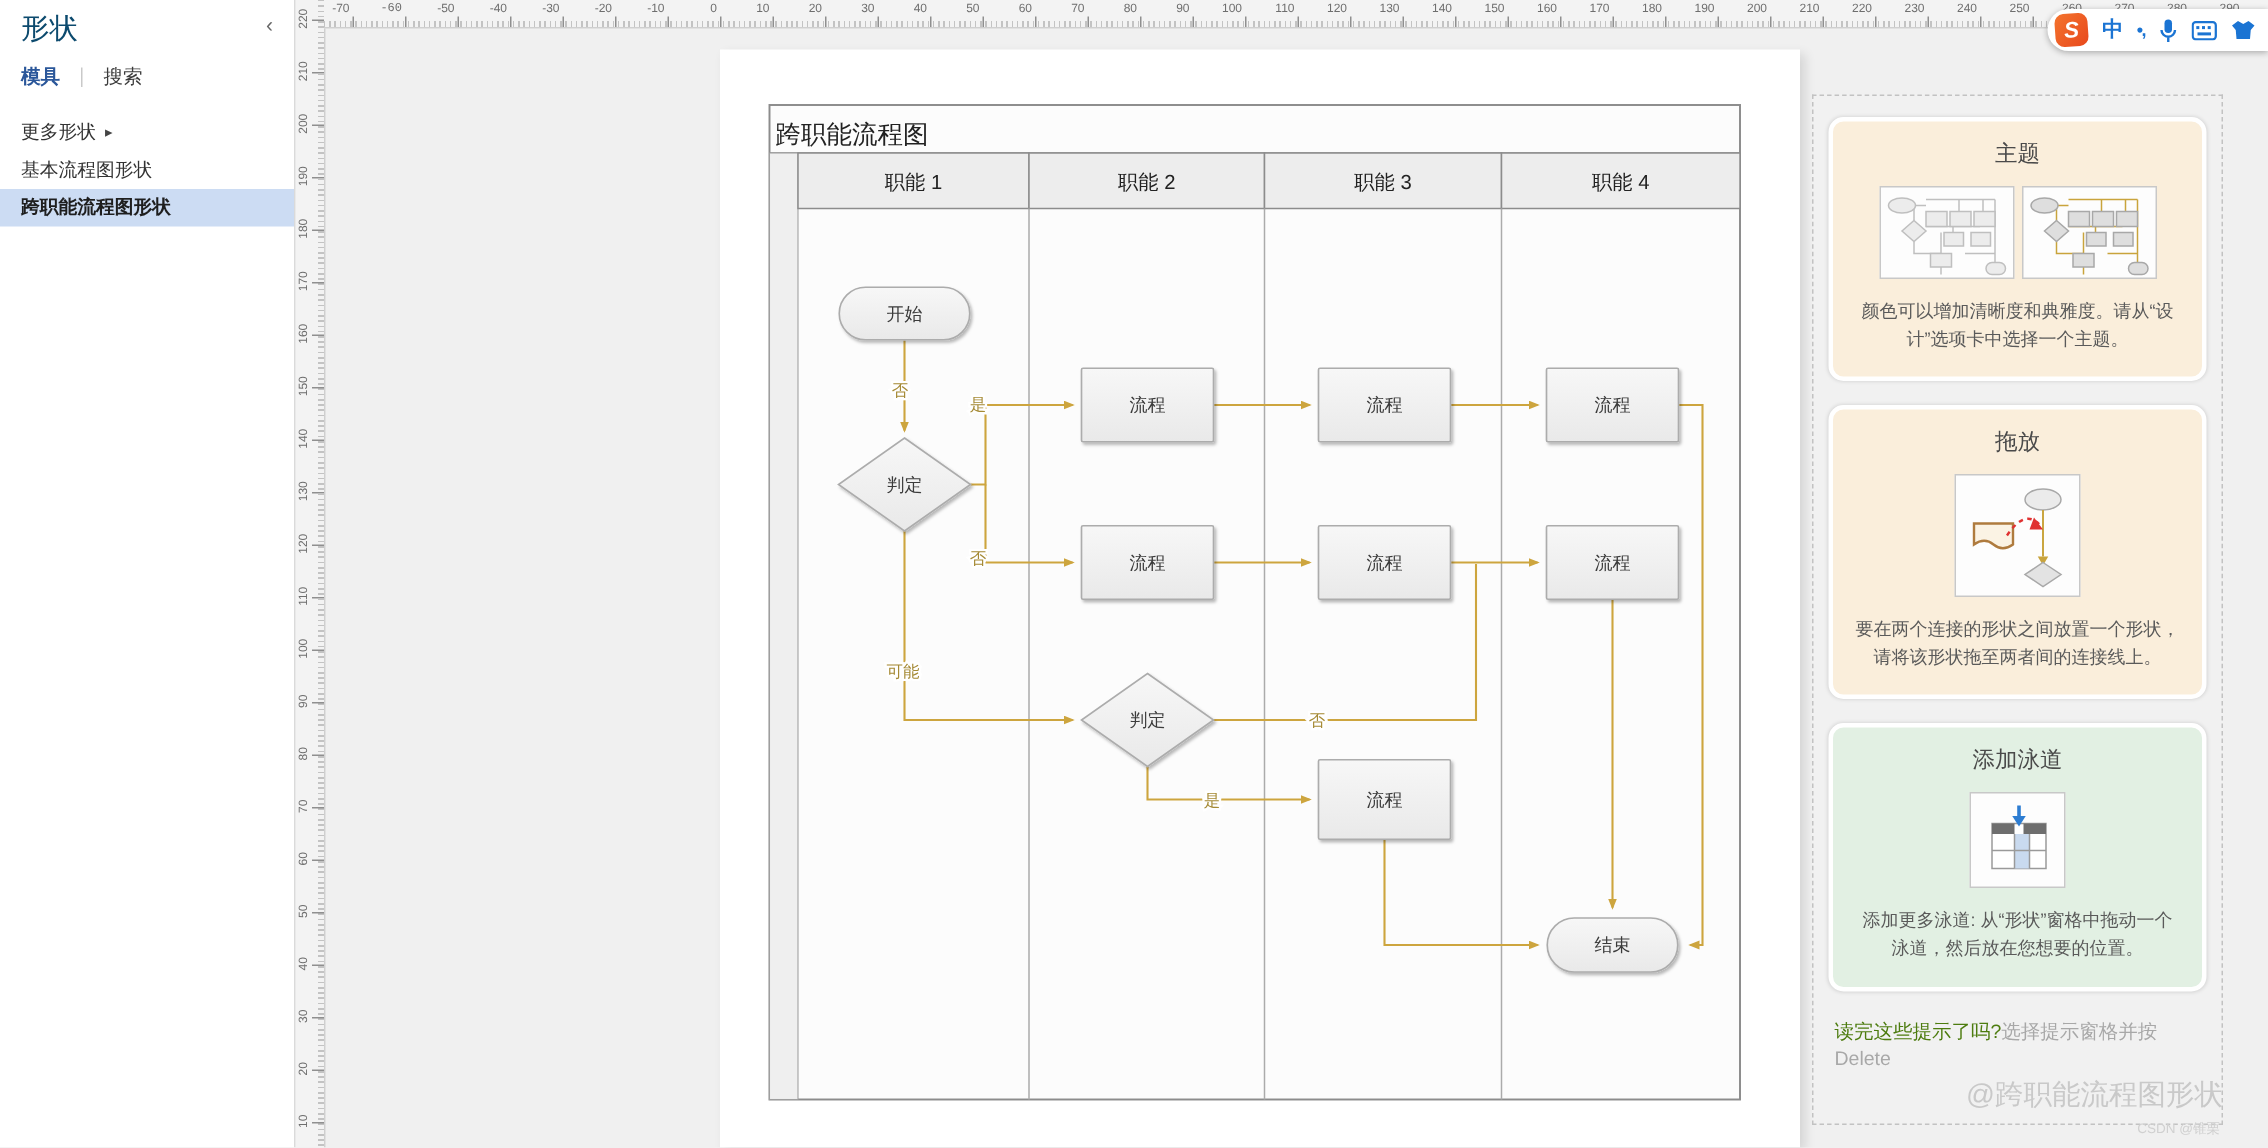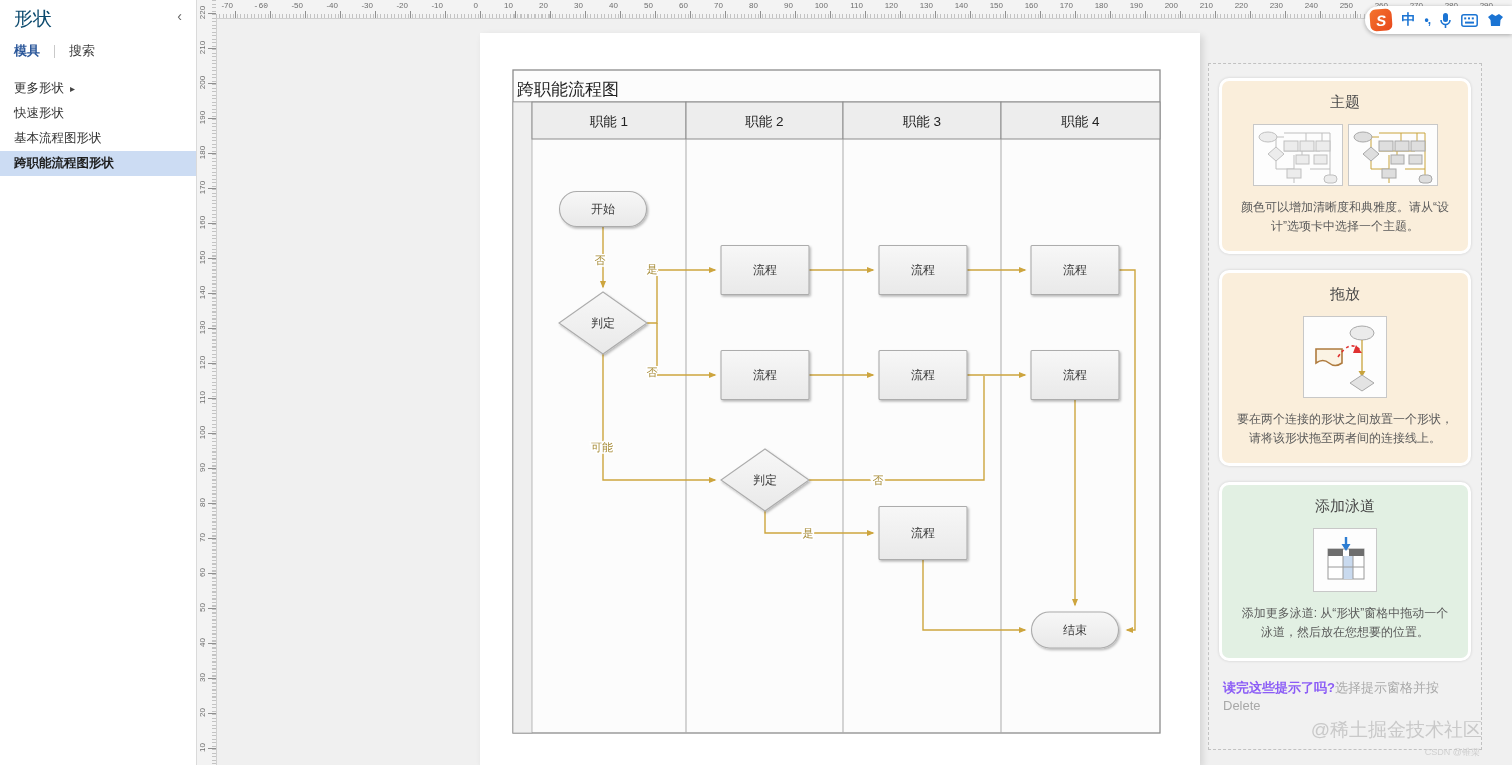--- a/index.html
+++ b/index.html
@@ -57,21 +57,21 @@
     border:1px dashed #C2C2C2;background:#F1F1F1;box-sizing:border-box;padding:14px 10px;}
   .card{border:3px solid #FFFFFF;border-radius:10px;box-shadow:0 0 3px rgba(0,0,0,.15);
     padding:12px 8px 16px;text-align:center;margin-bottom:16px;}
   .card.cream{background:#FAEEDB;}
   .card.green{background:#E2F0E3;}
   .card-title{font-size:15px;color:#4A4A4A;margin-bottom:12px;}
   .card-art{display:flex;justify-content:center;align-items:center;gap:5px;margin-bottom:12px;}
   .thumb{background:#FDFDFD;border:1px solid #C8C8C8;}
   .card-text{font-size:12px;color:#5A5A5A;line-height:1.55;padding:0 6px;}
   .tips-footer{font-size:13px;color:#A8A8A8;line-height:1.45;margin:18px 4px 0;width:232px;}
-  .tips-footer b{color:#8b5cf6;font-weight:bold;}
+  .tips-footer b{color:#4d7c0f;font-weight:normal;}
   
   .ime{position:absolute;right:0;top:6px;height:28px;display:flex;align-items:center;gap:9px;
     background:#FFFFFF;border-radius:15px 0 0 15px;box-shadow:0 1px 4px rgba(0,0,0,.3);
     padding:0 8px 0 5px;z-index:10;}
   .ime-logo{width:22px;height:22px;border-radius:6px;background:linear-gradient(135deg,#F4742E,#E8481C);
     color:#fff;font-weight:bold;font-style:italic;font-size:15px;display:flex;align-items:center;justify-content:center;
     transform:rotate(-4deg);cursor:pointer;}
   .ime-ch{color:#1B74D3;font-size:14px;font-weight:bold;cursor:pointer;}
   .ime-punct{color:#1B74D3;font-size:12px;font-weight:bold;cursor:pointer;letter-spacing:-1px;}
   .ime-svg{cursor:pointer;display:block;}
@@ -313,23 +313,20 @@
     <span class="sb-tab active">模具</span>
     <span class="sb-tab-divider"></span>
     <span class="sb-tab">搜索</span>
   </div>
   <div class="sb-list">
     <div class="sb-item">
       <span>更多形状</span>
       <span class="arrow">▸</span>
     </div>
     <div class="sb-item">
-      <span>快速形状</span>
-    </div>
-    <div class="sb-item">
       <span>基本流程图形状</span>
     </div>
     <div class="sb-item selected">
       <span>跨职能流程图形状</span>
     </div>
   </div>
 </aside>
 
 <div class="tips">
   <div class="card cream">
@@ -422,14 +419,14 @@
     <rect x="3.2" y="3.4" width="2" height="2" fill="#1B74D3"></rect>
       <rect x="7" y="3.4" width="2" height="2" fill="#1B74D3"></rect>
       <rect x="10.8" y="3.4" width="2" height="2" fill="#1B74D3"></rect>
     <rect x="4" y="7.6" width="9" height="2" fill="#1B74D3"></rect>
   </svg>
   <svg class="ime-svg" width="17" height="14">
     <path d="M5 1 L8.5 3 L12 1 L16 4 L13.5 7 L13 13 L4 13 L3.5 7 L1 4 Z" fill="#1B74D3"></path>
   </svg>
 </div>
 
-<div class="wm1">@稀土掘金技术社区</div>
+<div class="wm1">@跨职能流程图形状</div>
 <div class="wm2">CSDN @锥栗</div>
 
 </body></html>

